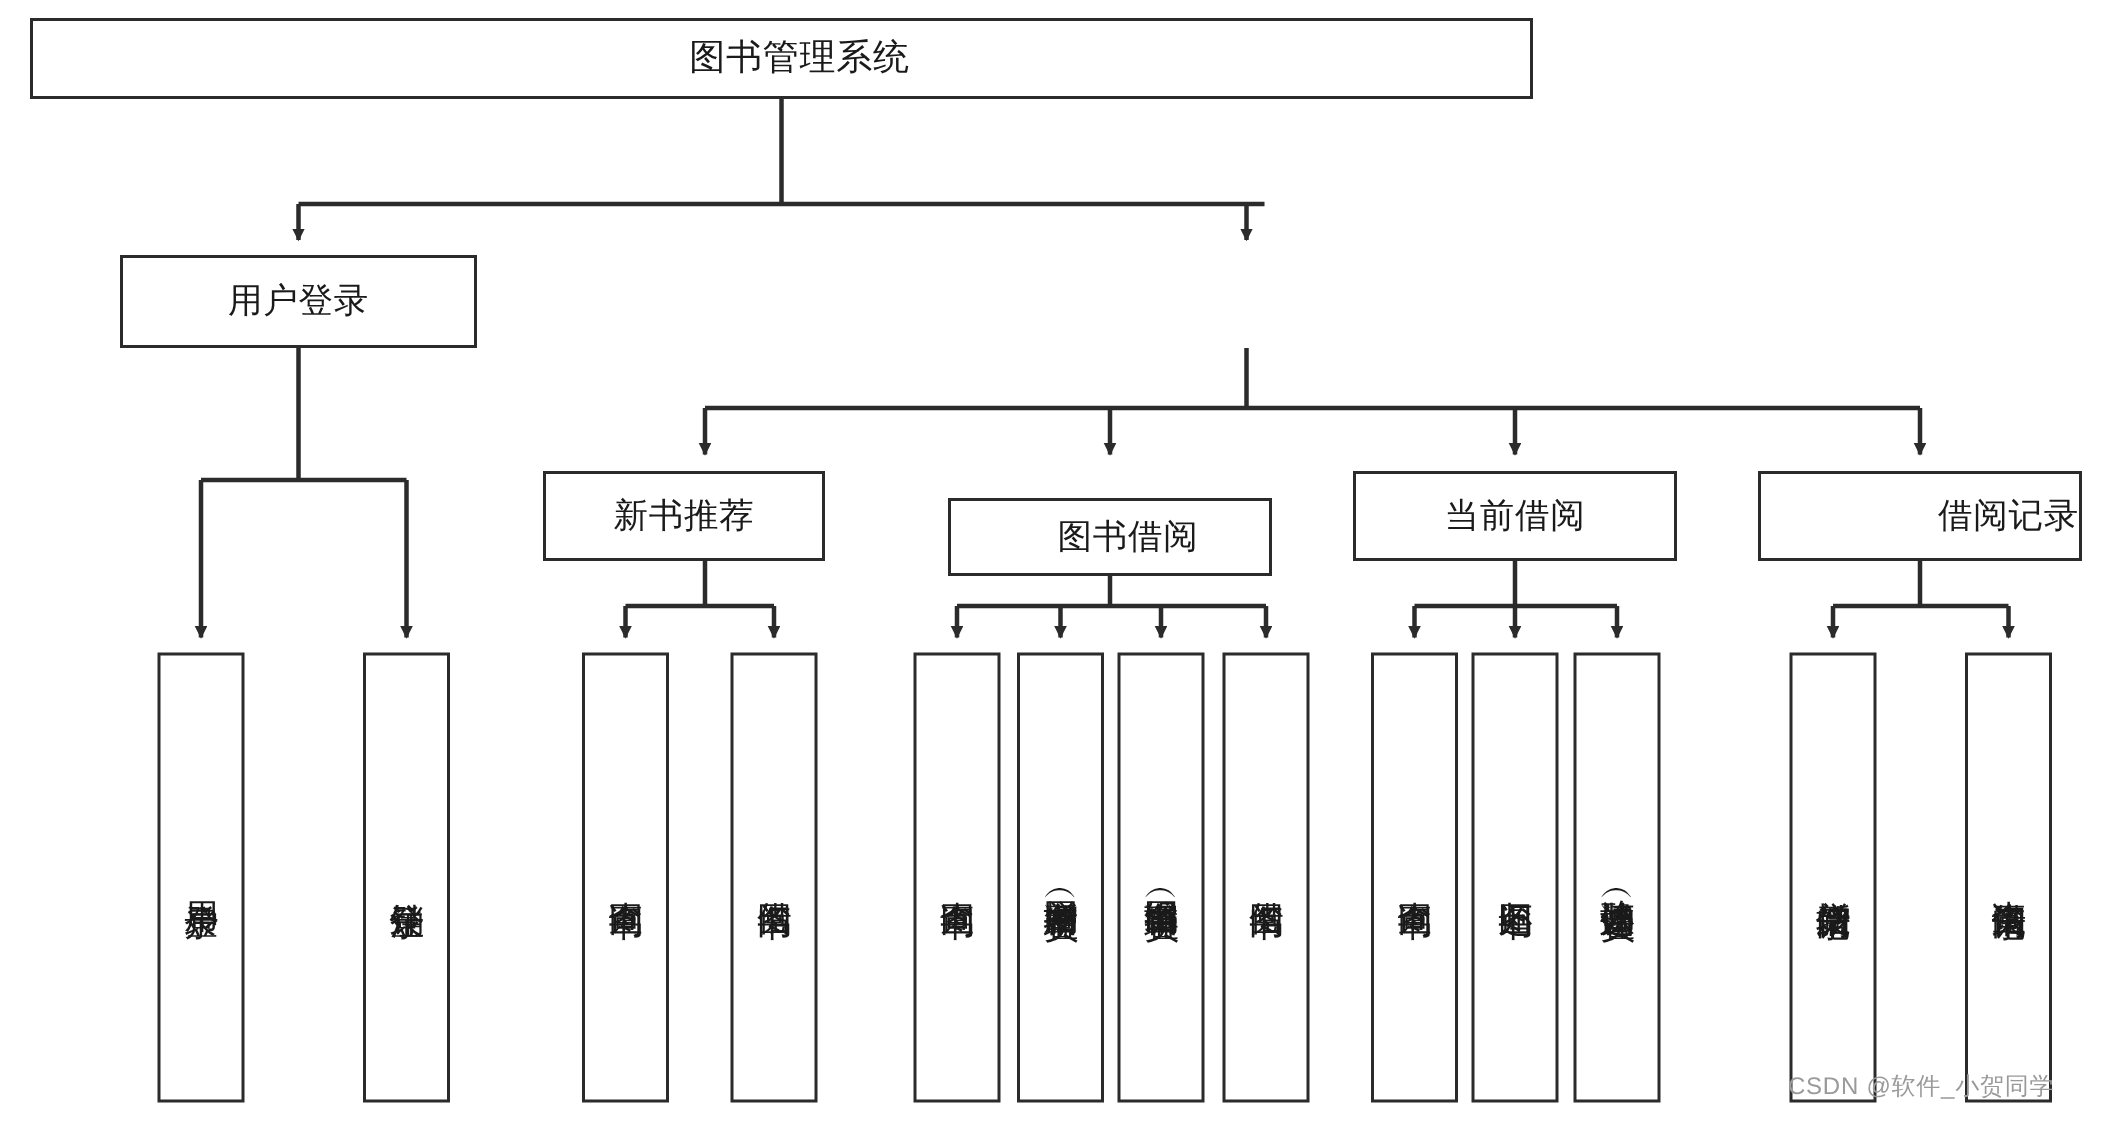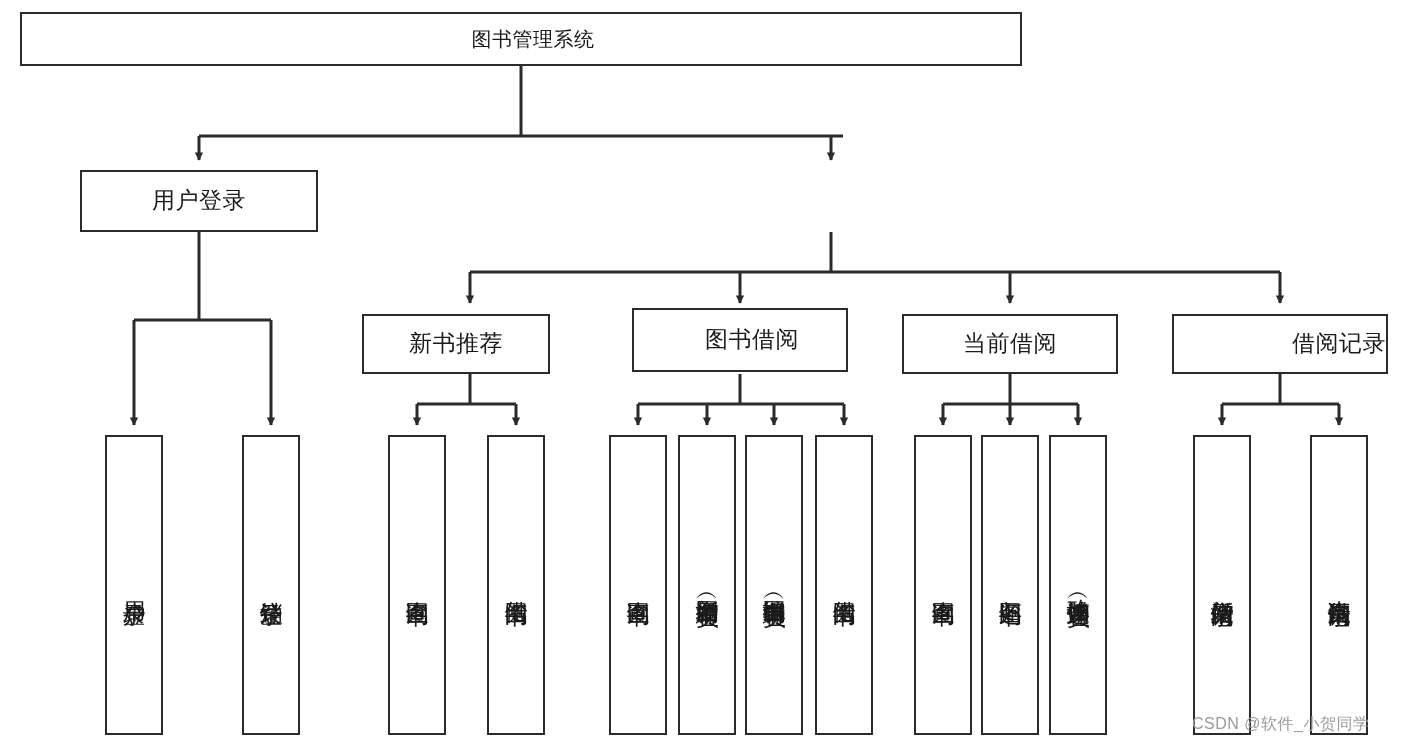--- a/index.html
+++ b/index.html
@@ -43,21 +43,21 @@
   }
   .node-label-v {
     font-size: 23px;
     color: #1a1a1a;
     writing-mode: vertical-rl;
     text-orientation: upright;
     line-height: 1.38;
     letter-spacing: 1px;
     white-space: nowrap;
   }
-  .node-root .node-label-h { font-size: 20px; margin-left: 24px; }
+  .node-root .node-label-h { font-size: 24px; margin-left: 24px; }
   .watermark {
     position: absolute;
     left: 1192px;
     top: 714px;
     font-size: 16px;
     color: #9a9a9a;
     white-space: nowrap;
     pointer-events: none;
     letter-spacing: 0.5px;
   }
@@ -124,21 +124,21 @@
 
   <div class="node-box" style="left:80px; top:170px; width:238px; height:62px;">
     <span class="node-label-h">用户登录</span>
   </div>
 
 
   <div class="node-box" style="left:362px; top:314px; width:188px; height:60px;">
     <span class="node-label-h">新书推荐</span>
   </div>
 
-  <div class="node-box" style="left:632px; top:308px; width:216px; height:64px;padding-left:24px;">
+  <div class="node-box" style="left:632px; top:332px; width:216px; height:52px;padding-left:24px;">
     <span class="node-label-h">图书借阅</span>
   </div>
 
   <div class="node-box" style="left:902px; top:314px; width:216px; height:60px;">
     <span class="node-label-h">当前借阅</span>
   </div>
 
   <div class="node-box" style="left:1172px; top:314px; width:216px; height:60px;justify-content:flex-end;">
     <span class="node-label-h">借阅记录</span>
   </div>

